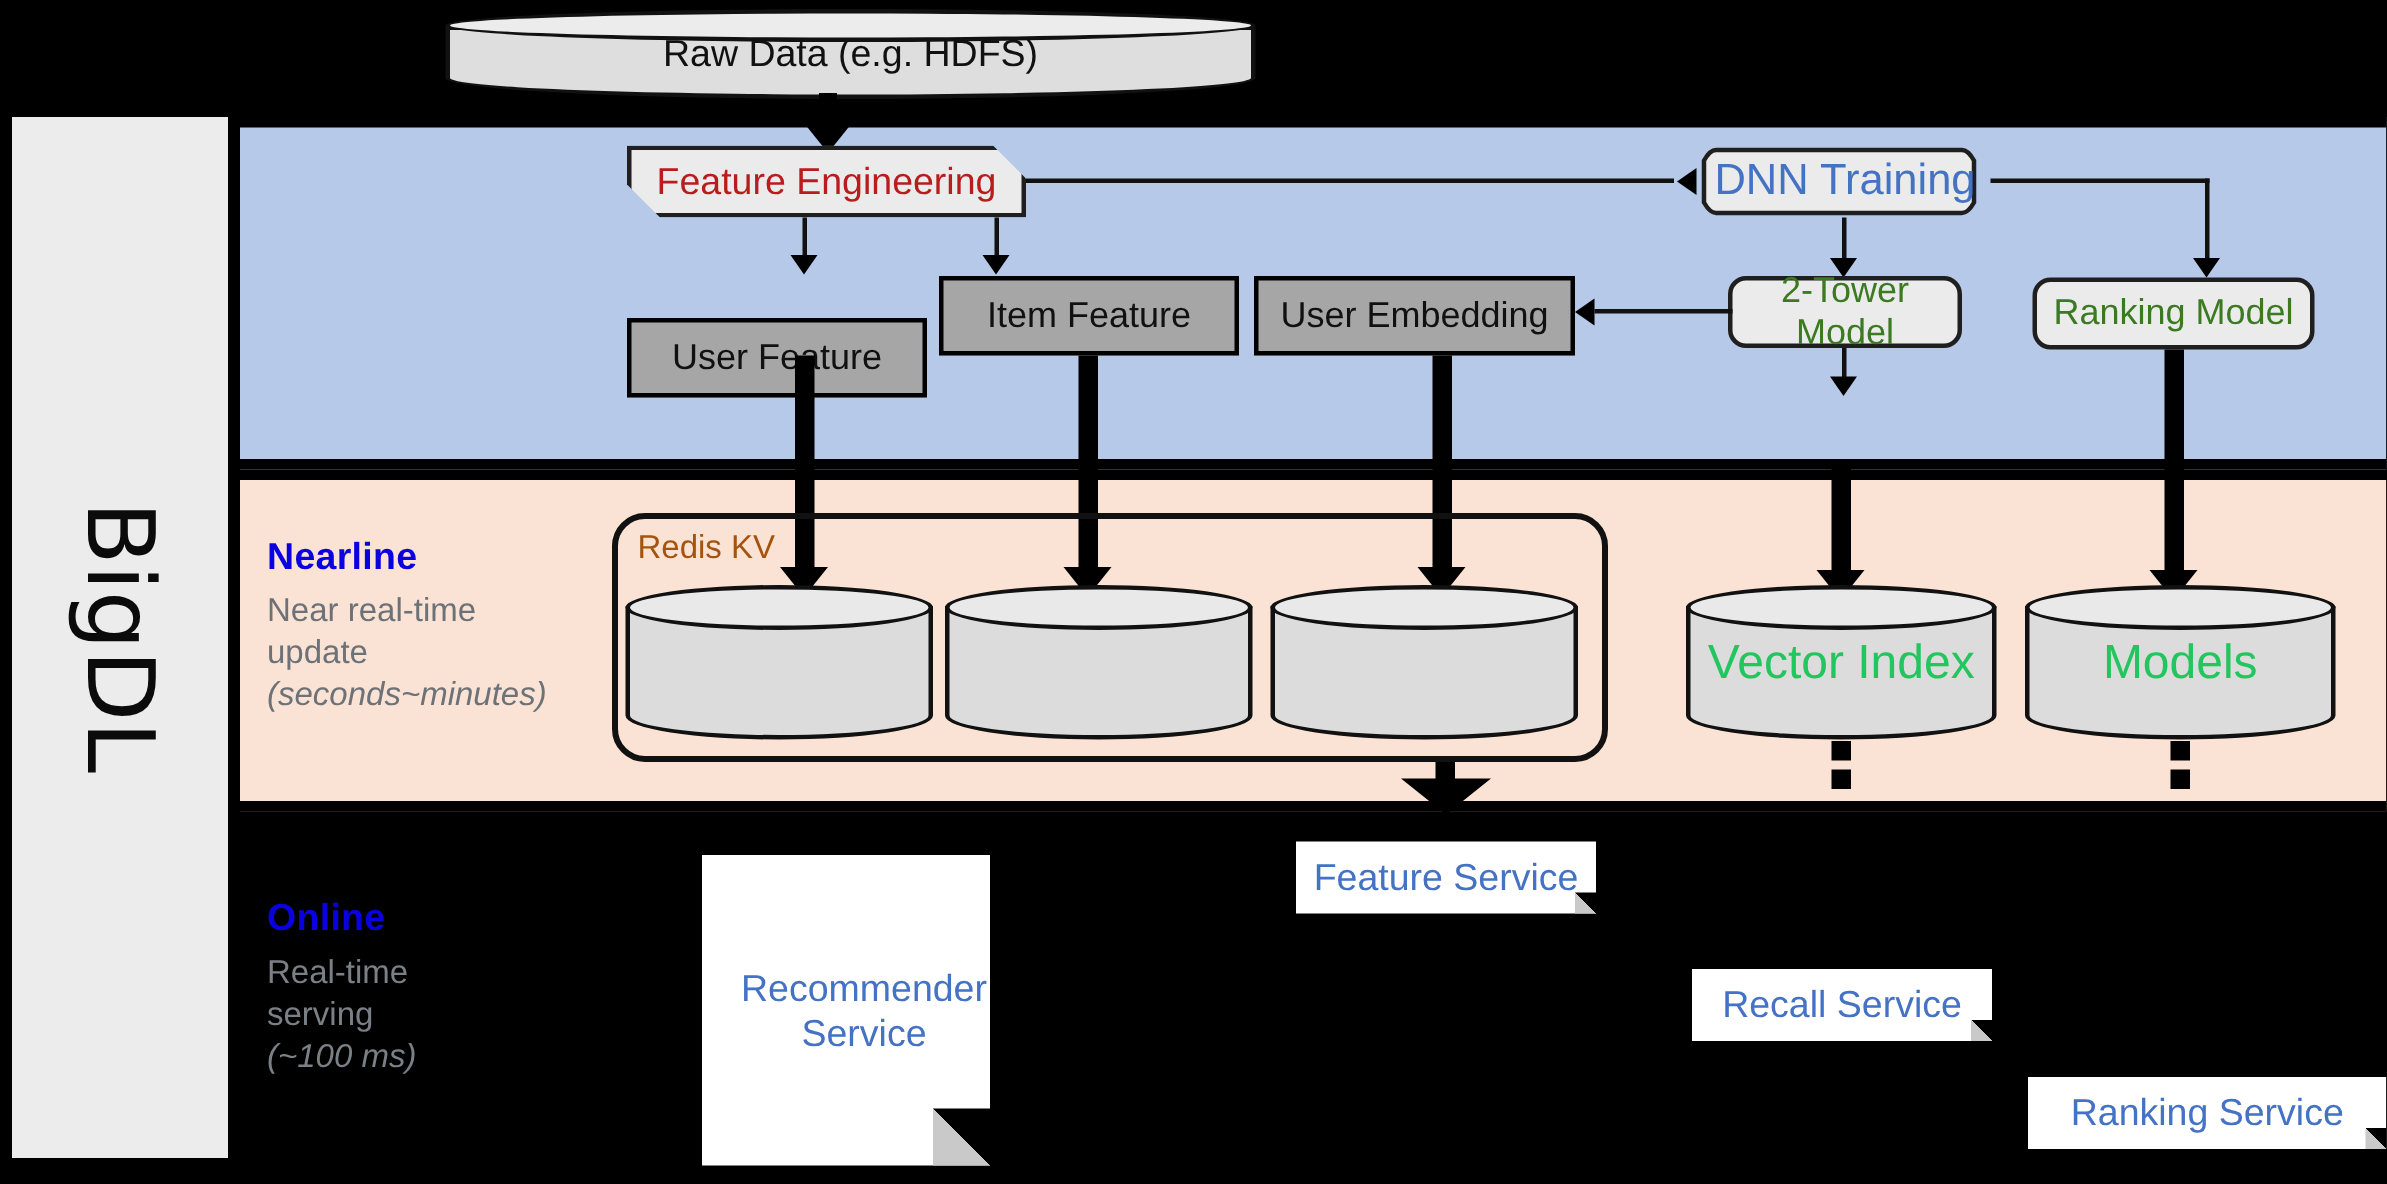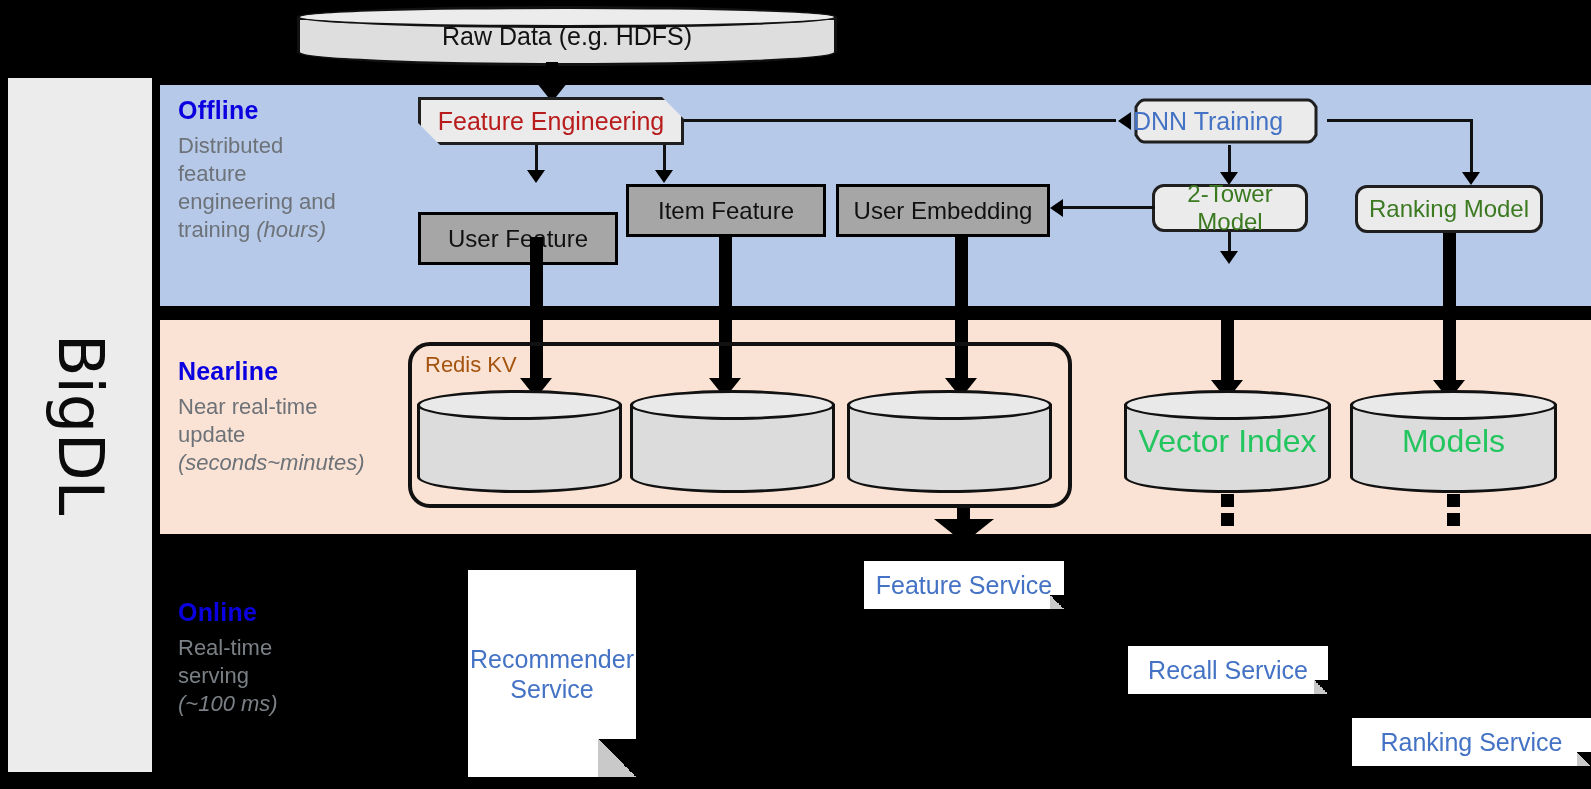--- a/index.html
+++ b/index.html
@@ -41,21 +41,21 @@
   
   .roundbox{background:#ebebeb;border:3px solid #1f1f1f;border-radius:12px;
             color:#3b7a20;font-size:24px;}
 
   
   .clipbox{background:#ebebeb;border:3px solid #1f1f1f;color:#b91c1c;font-size:25px;}
   #n-featureeng{clip-path:polygon(0 0, calc(100% - 22px) 0, 100% 22px, 100% 100%, 22px 100%, 0 calc(100% - 22px));}
   
   #n-dnn{border:none;background:transparent;}
   #n-dnn .scroll{position:absolute;inset:0;}
-  #n-dnn .lbl{position:relative;z-index:2;width:100%;text-align:left;color:#4472c4;font-size:25px;}
+  #n-dnn .lbl{position:relative;z-index:2;width:100%;text-align:center;color:#4472c4;font-size:29px;}
 
   
   .cyl{position:absolute;}
   .cyl .body{position:absolute;left:0;right:0;top:14px;bottom:0;background:#dcdcdc;
              border:3px solid #111;border-radius:0 0 50% 50%/0 0 16px 16px;box-sizing:border-box;}
   .cyl .top{position:absolute;left:0;right:0;top:0;height:30px;background:#e9e9e9;
             border:3px solid #111;border-radius:50%;box-sizing:border-box;}
   .cyl .txt{position:absolute;left:0;right:0;top:0;bottom:0;display:flex;align-items:center;
             justify-content:center;color:#22c55e;font-size:32px;z-index:3;}
 
@@ -97,29 +97,20 @@
 <div id="stage">
 
   <div class="band" id="band-offline"></div>
   <div class="band" id="band-nearline"></div>
   <div class="band" id="band-online"></div>
 
   <div id="bigdl">
     <span>BigDL</span>
   </div>
 
-  <div class="cap" id="cap-offline">
-    <div class="title">Offline</div>
-    <div class="sub">
-      <span>Distributed</span><br>
-      <span>feature</span><br>
-      <span>engineering and</span><br>
-      <span>training </span><i>(hours)</i>
-    </div>
-  </div>
 
   <div class="cap" id="cap-nearline">
     <div class="title">Nearline</div>
     <div class="sub">
       <span>Near real-time</span><br>
       <span>update </span><br>
       <i>(seconds~minutes)</i>
     </div>
   </div>
 
@@ -233,21 +224,21 @@
   </div>
 
   <div class="sq" style="left:957px;top:508px;"></div>
   <div class="head-wide" style="left:934px;top:519px;"></div>
 
   <div class="sq" style="left:1221px;top:494px;"></div>
   <div class="sq" style="left:1221px;top:513px;"></div>
   <div class="sq" style="left:1447px;top:494px;"></div>
   <div class="sq" style="left:1447px;top:513px;"></div>
 
-  <div class="card" id="card-recommender" style="left:468px;top:570px;width:168px;height:207px;flex-direction:column;">
+  <div class="card" id="card-recommender" style="left:468px;top:570px;width:168px;height:207px;flex-direction:column;padding-left:24px;">
     <span>Recommender Service</span>
     <span class="fold"></span>
   </div>
 
   <div class="card" style="left:864px;top:561px;width:200px;height:48px;">
     <span>Feature Service</span>
     <span class="fold"></span>
   </div>
 
   <div class="card" style="left:1128px;top:646px;width:200px;height:48px;">

